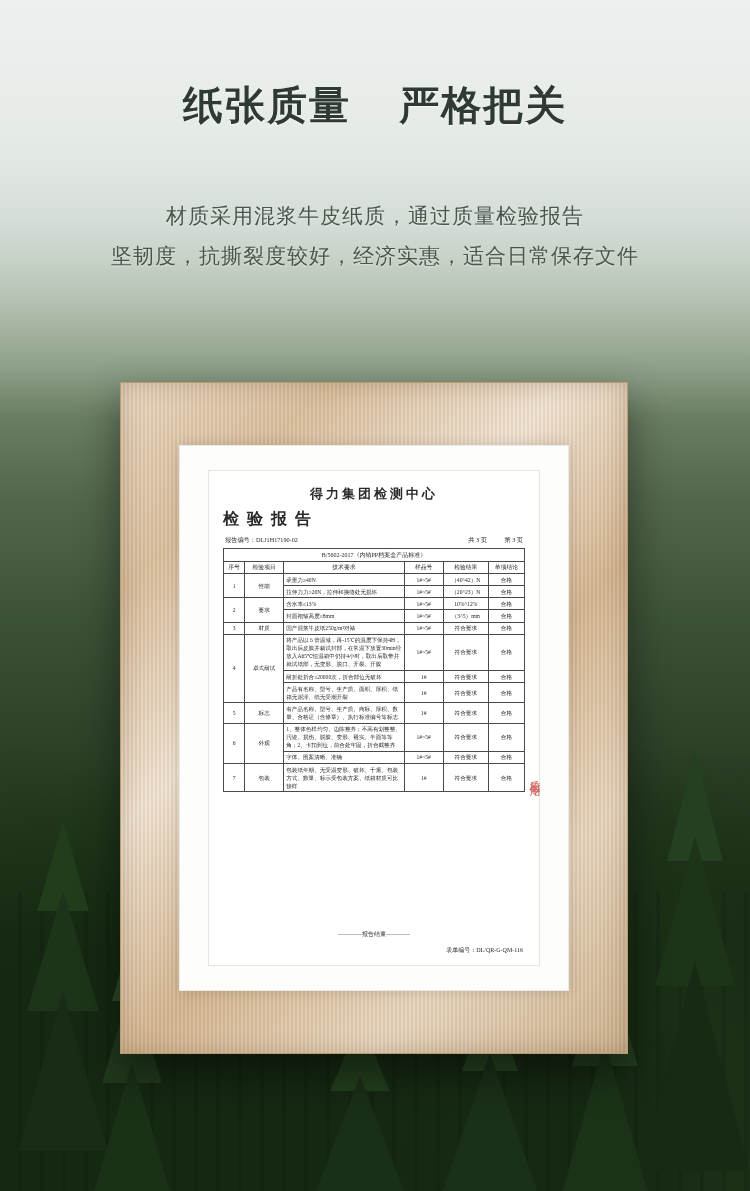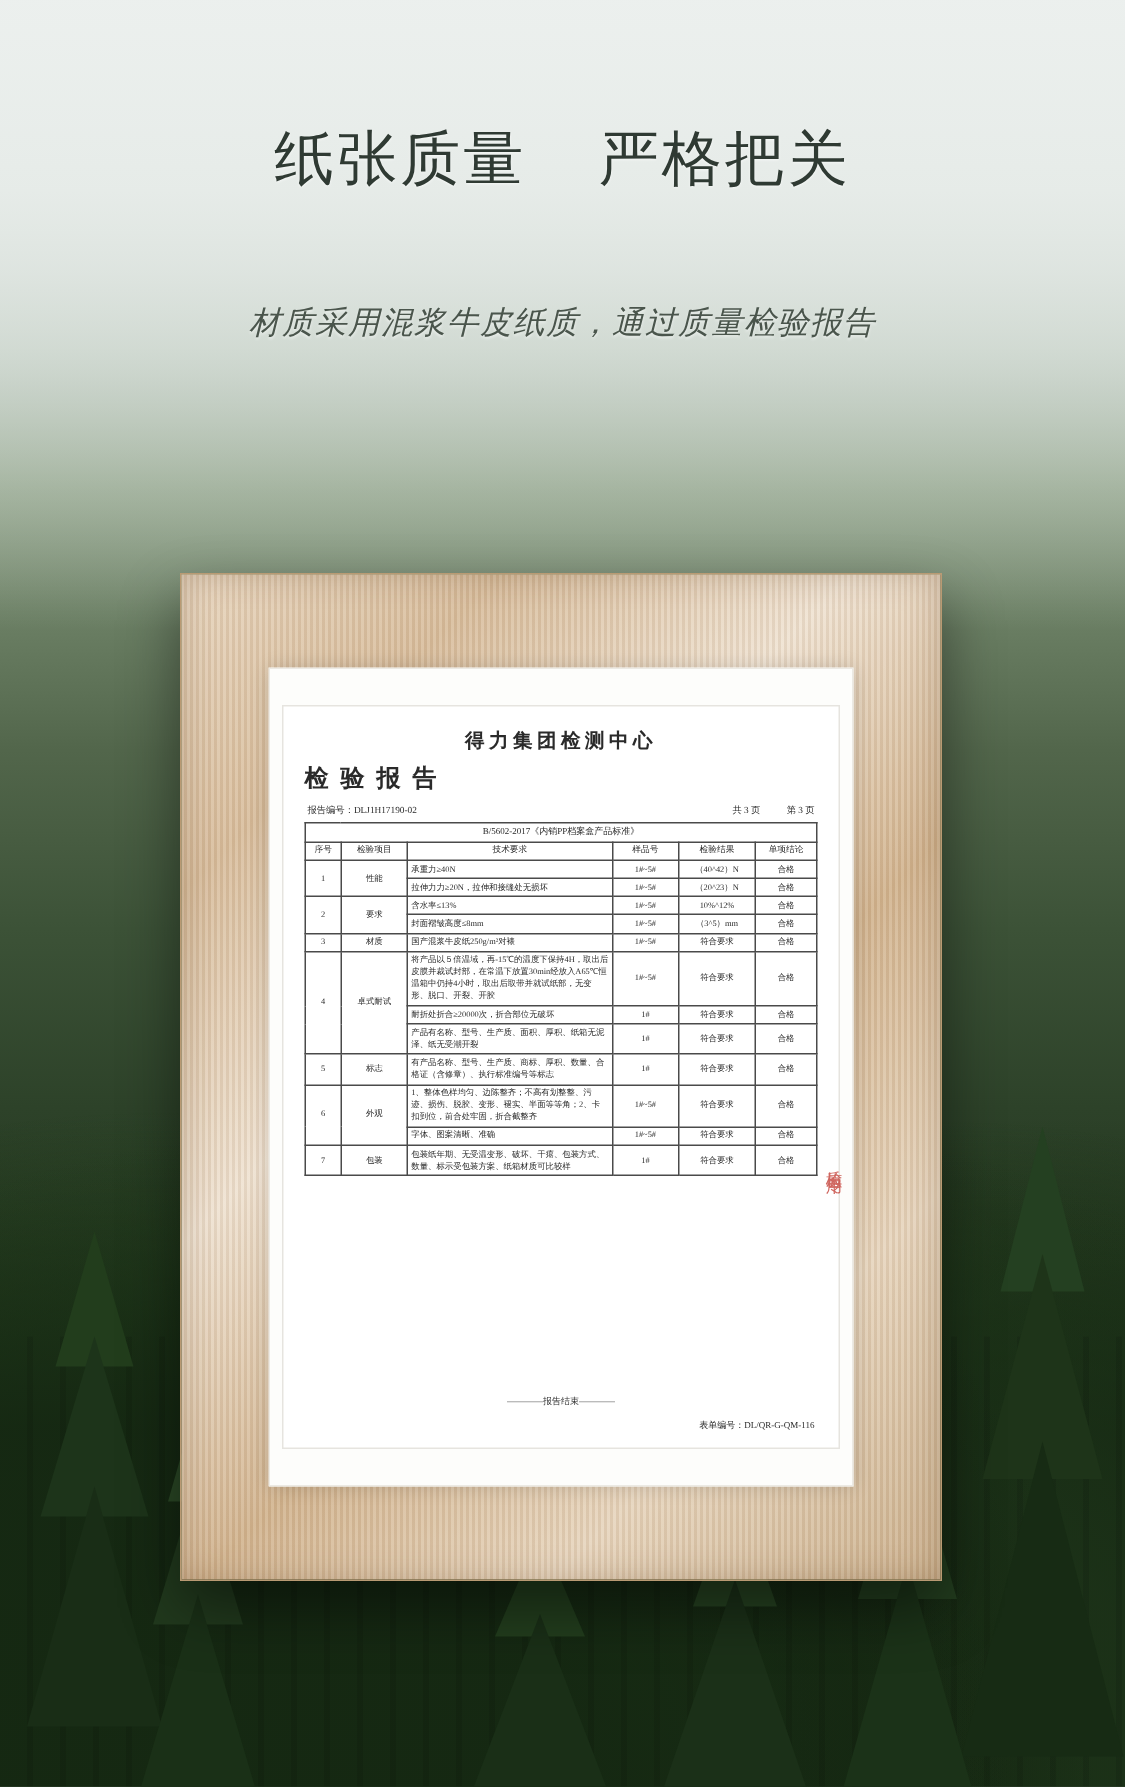--- a/index.html
+++ b/index.html
@@ -81,37 +81,36 @@
   }
 
   
   .headline {
     position: absolute;
     left: 0; right: 0;
     top: 78px;
     text-align: center;
     color: #2f3a33;
     font-size: 40px;
-    font-weight: normal;
+    font-weight: bold;
     letter-spacing: 2px;
     text-shadow: 0 1px 2px rgba(255,255,255,0.65);
   }
   .headline .gap { display: inline-block; width: 22px; }
 
   .subtext {
     position: absolute;
     left: 0; right: 0;
     top: 196px;
     text-align: center;
     color: #4a554c;
     font-size: 21px;
     line-height: 40px;
     letter-spacing: 1px;
     text-shadow: 0 1px 2px rgba(255,255,255,0.55);
-    font-style: italic;
   }
 
   
   .frame-shadow {
     position: absolute;
     left: 120px;
     top: 382px;
     width: 508px;
     height: 672px;
     box-shadow: 0 18px 40px rgba(0,0,0,0.45);
@@ -136,21 +135,21 @@
     box-shadow: inset 0 0 22px rgba(90,60,30,0.25);
     pointer-events: none;
   }
   .mat {
     position: relative;
     width: 100%;
     height: 100%;
     background: #fdfdfb;
     box-shadow: inset 0 0 0 1px #eceae4, 0 0 12px rgba(0,0,0,0.15);
     box-sizing: border-box;
-    padding: 26px 10px;
+    padding: 26px 30px;
   }
 
   
   .doc {
     position: relative;
     width: 100%;
     height: 100%;
     background: #ffffff;
     box-sizing: border-box;
     padding: 12px 14px 10px 14px;
@@ -283,20 +282,21 @@
   </div>
 
   <div class="headline">
     <span>纸张质量</span>
     <span class="gap"></span>
     <span>严格把关</span>
   </div>
 
   <div class="subtext">
     <div>材质采用混浆牛皮纸质，通过质量检验报告</div>
+    <div>坚韧度，抗撕裂度较好，经济实惠，适合日常保存文件</div>
   </div>
 
   <div class="frame-shadow">
     <div class="frame">
       <div class="mat">
 
         <div class="doc">
 
           <div class="doc-title">得力集团检测中心</div>
           <div class="doc-subtitle">检验报告</div>

